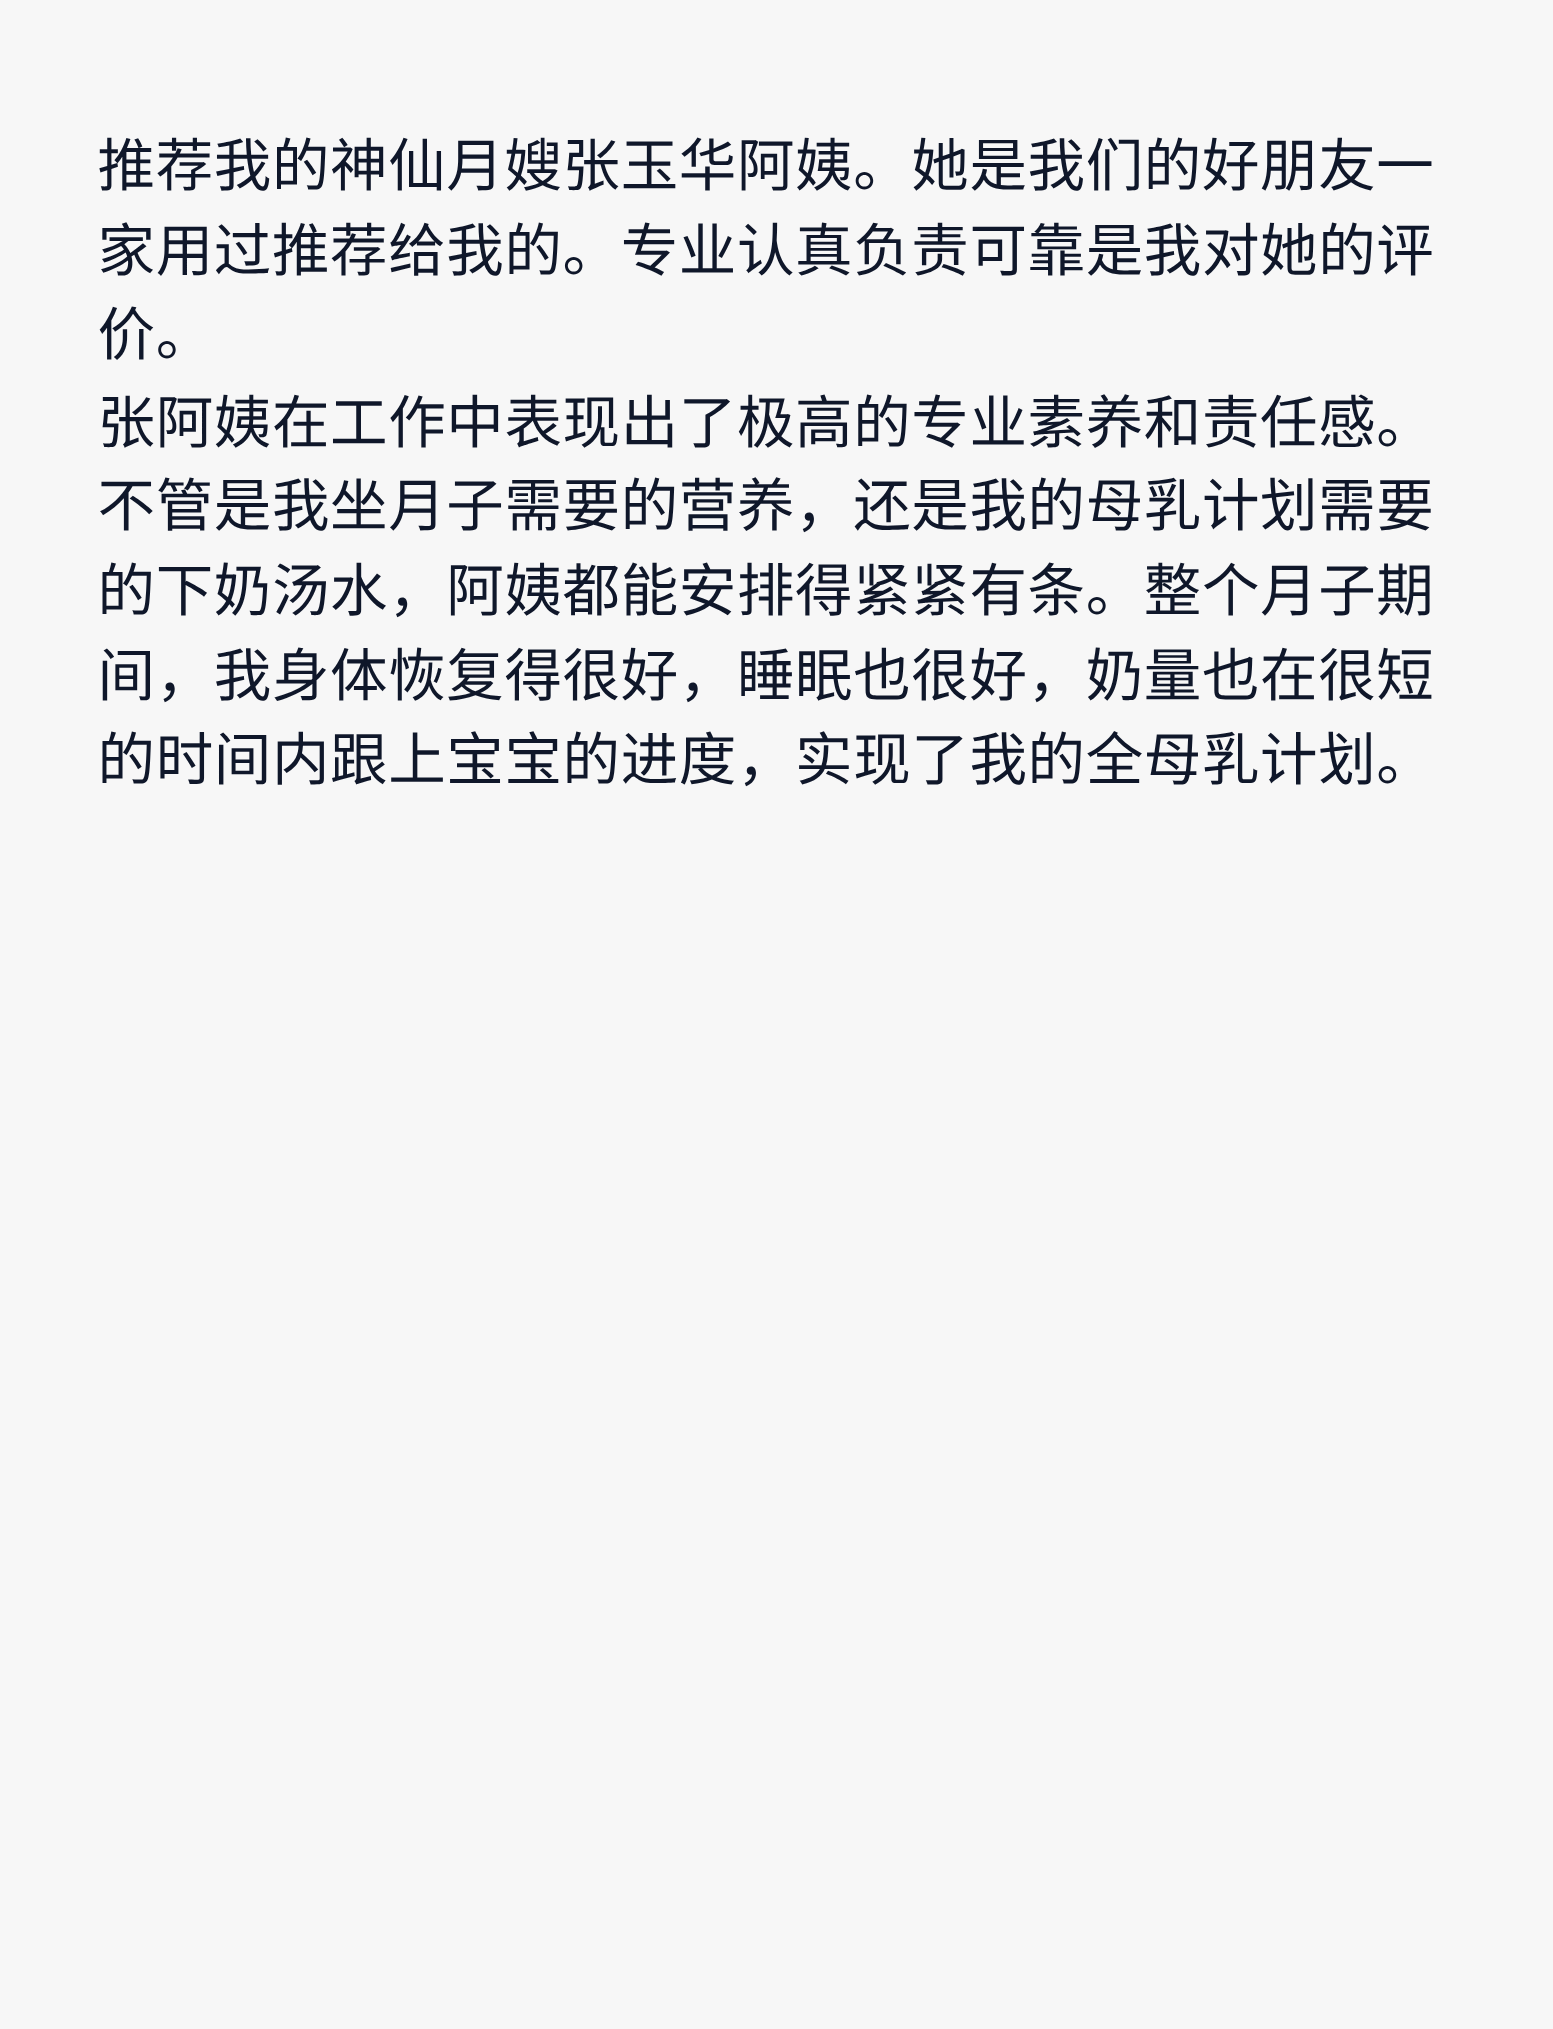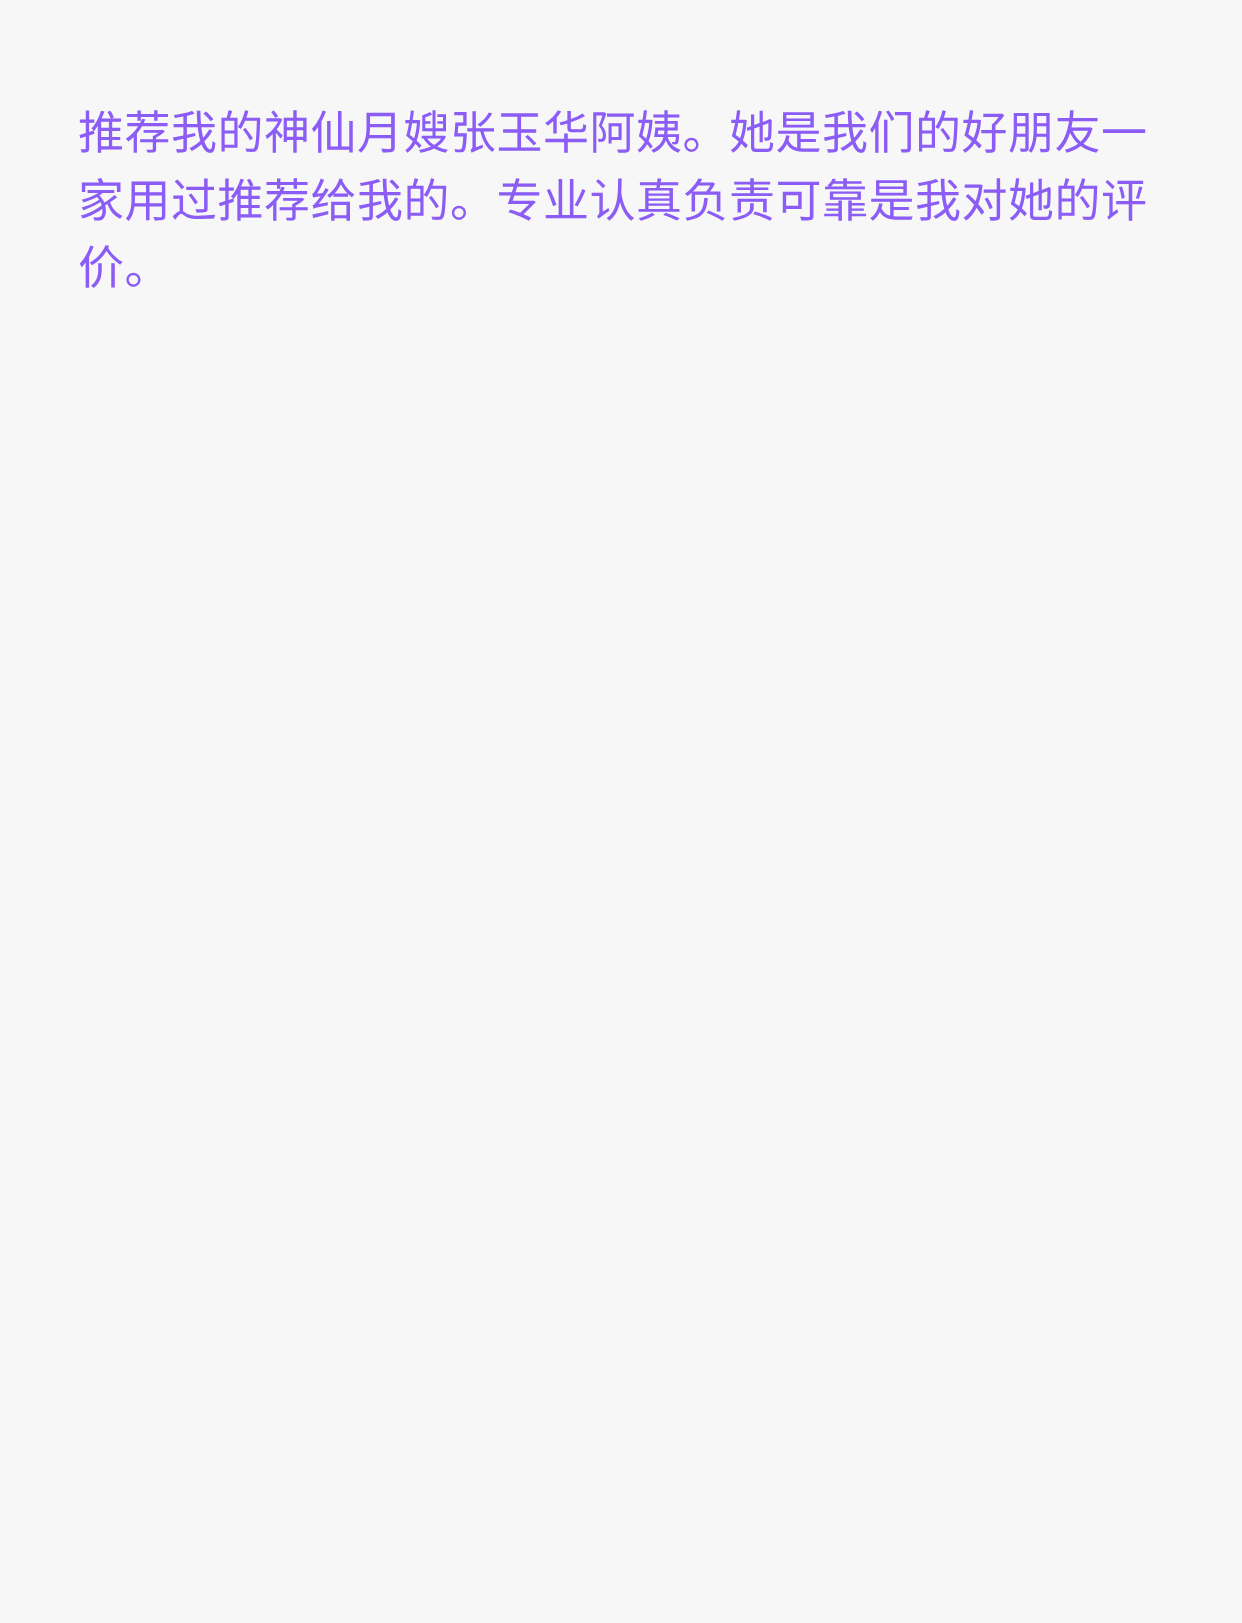--- a/index.html
+++ b/index.html
@@ -32,16 +32,17 @@
   .paragraph {
     margin: 0 0 2px 0;
     white-space: normal;
     word-break: break-word;
   }
 </style>
 </head>
 <body style="background: rgb(247, 247, 247);">
 
 <div class="page" style="background: rgb(247, 247, 247);">
-  <div class="doc-body" style="color: #8b5cf6;">
+  <div class="doc-body" style="color: #0f172a;">
     <p class="paragraph">推荐我的神仙月嫂张玉华阿姨。她是我们的好朋友一家用过推荐给我的。专业认真负责可靠是我对她的评价。</p>
+    <p class="paragraph">张阿姨在工作中表现出了极高的专业素养和责任感。不管是我坐月子需要的营养，还是我的母乳计划需要的下奶汤水，阿姨都能安排得紧紧有条。整个月子期间，我身体恢复得很好，睡眠也很好，奶量也在很短的时间内跟上宝宝的进度，实现了我的全母乳计划。</p>
   </div>
 </div>
 
 </body></html>

